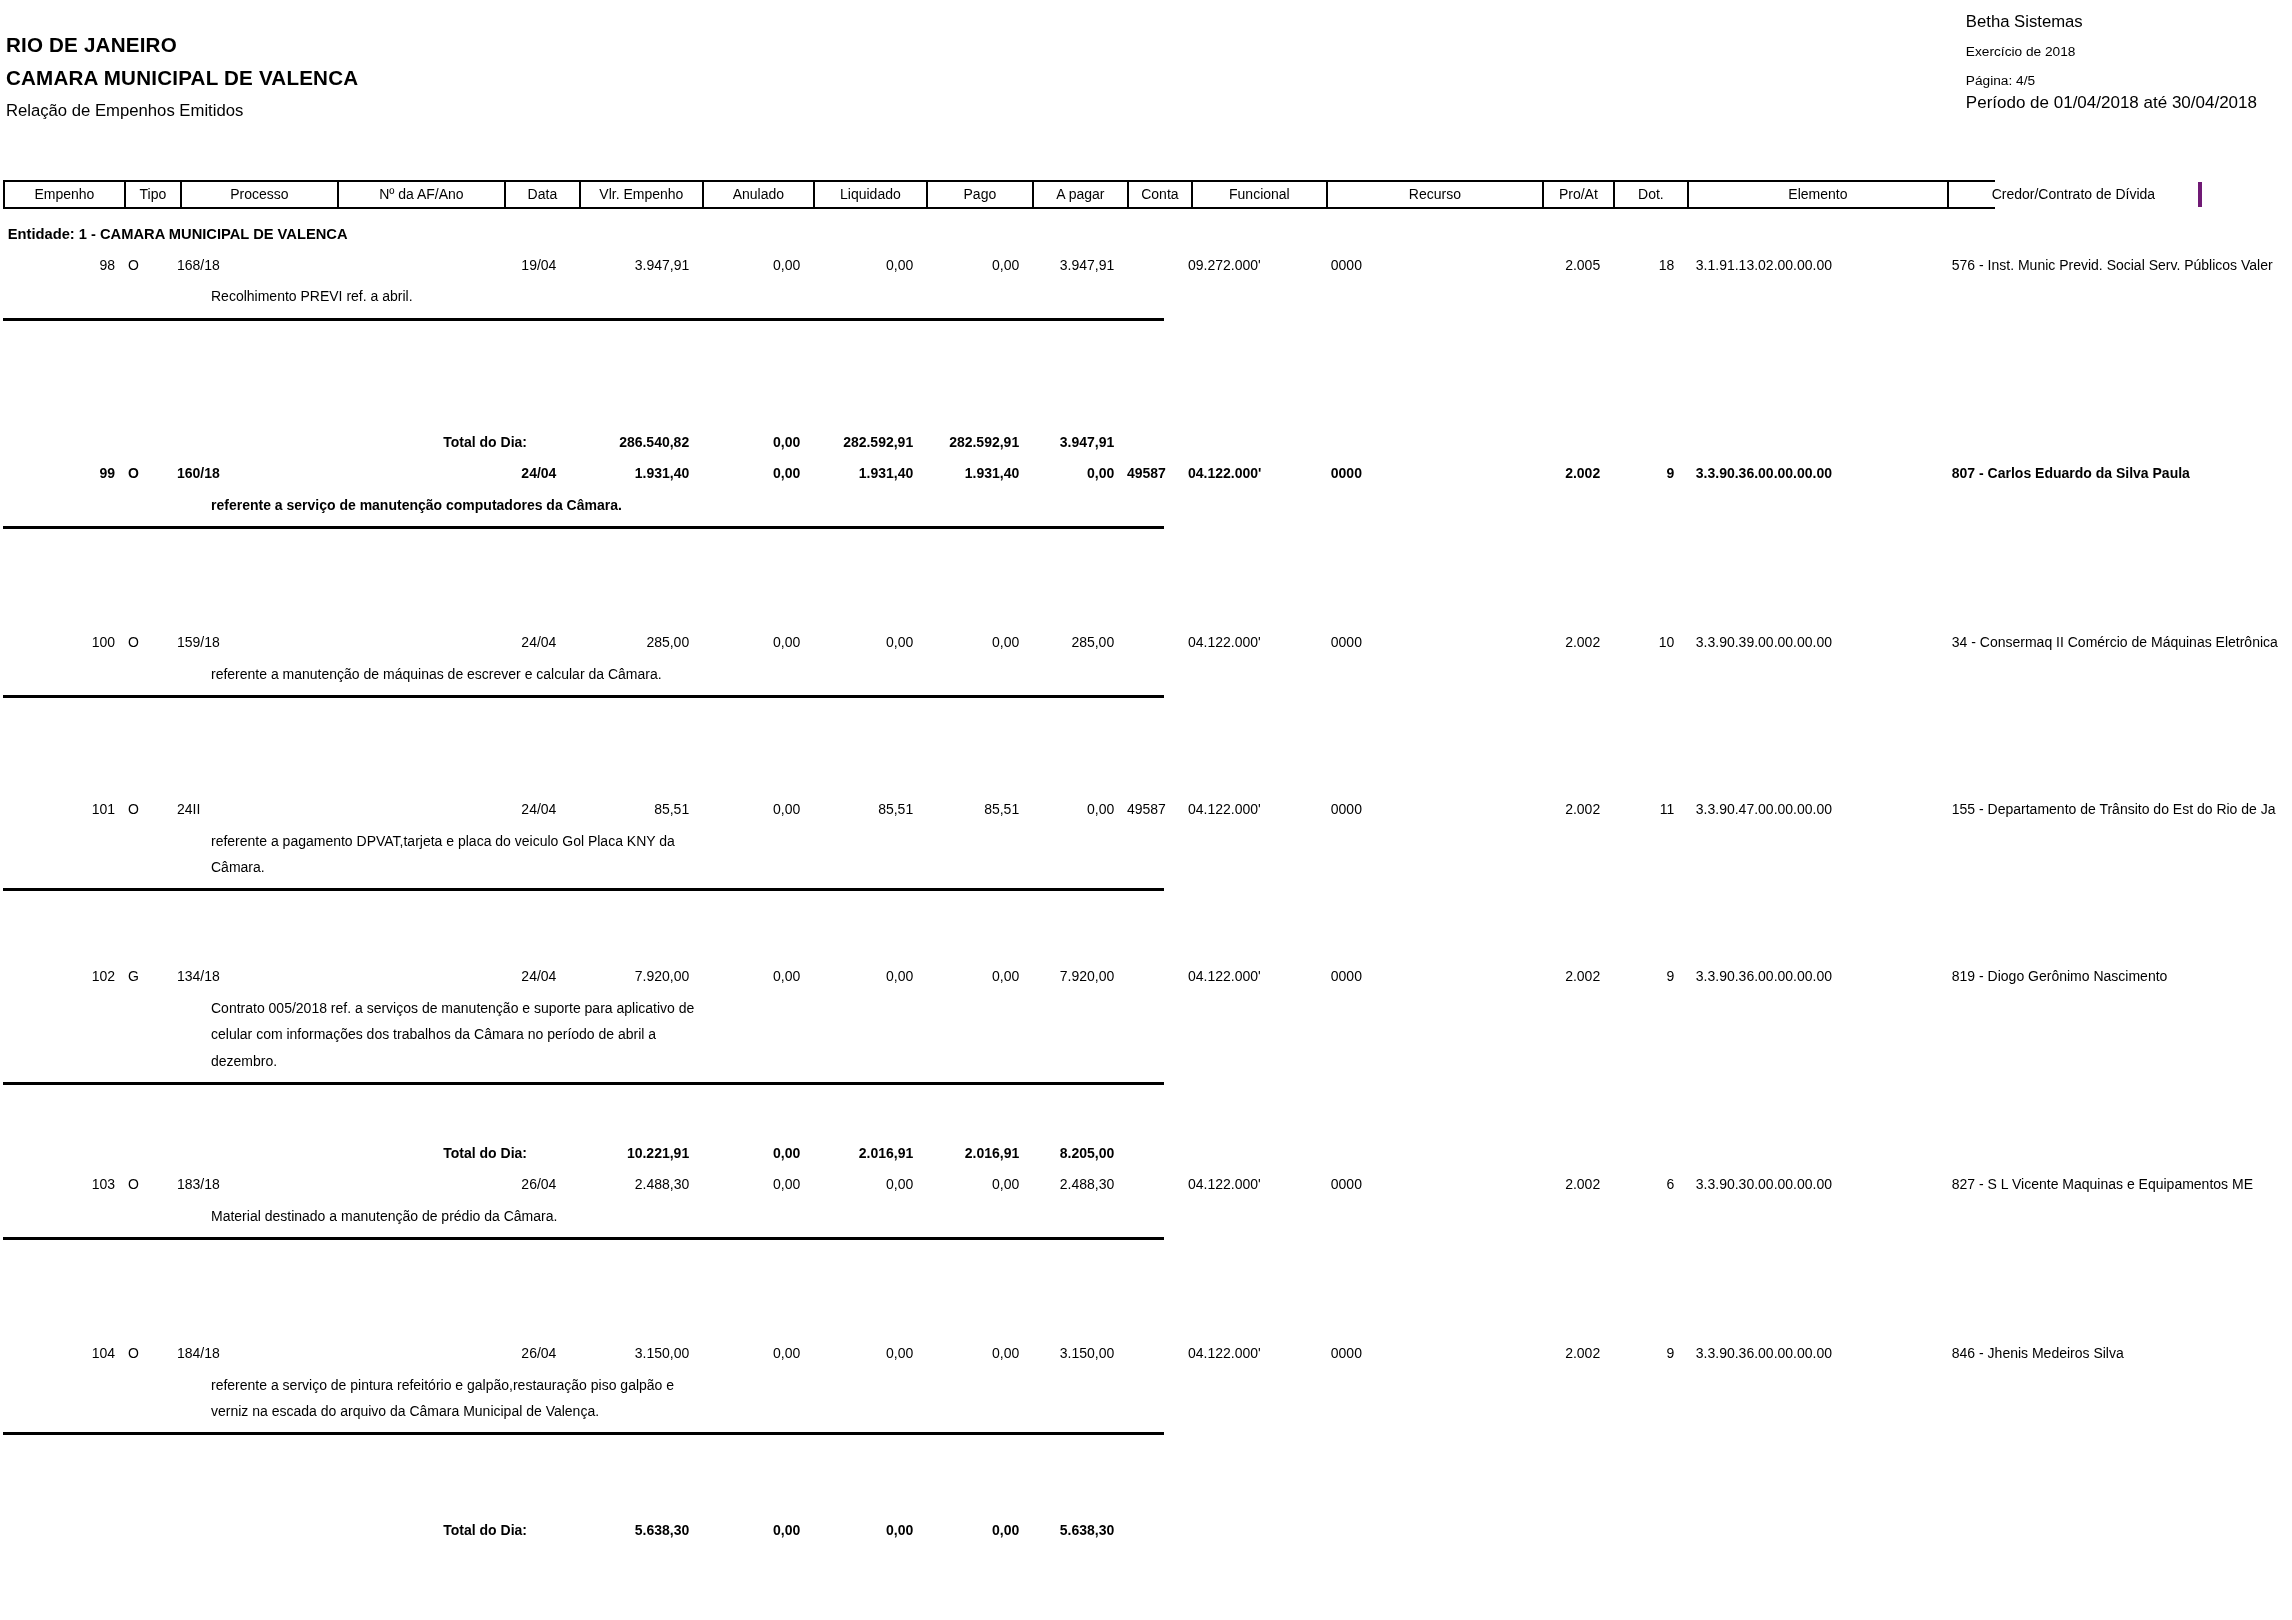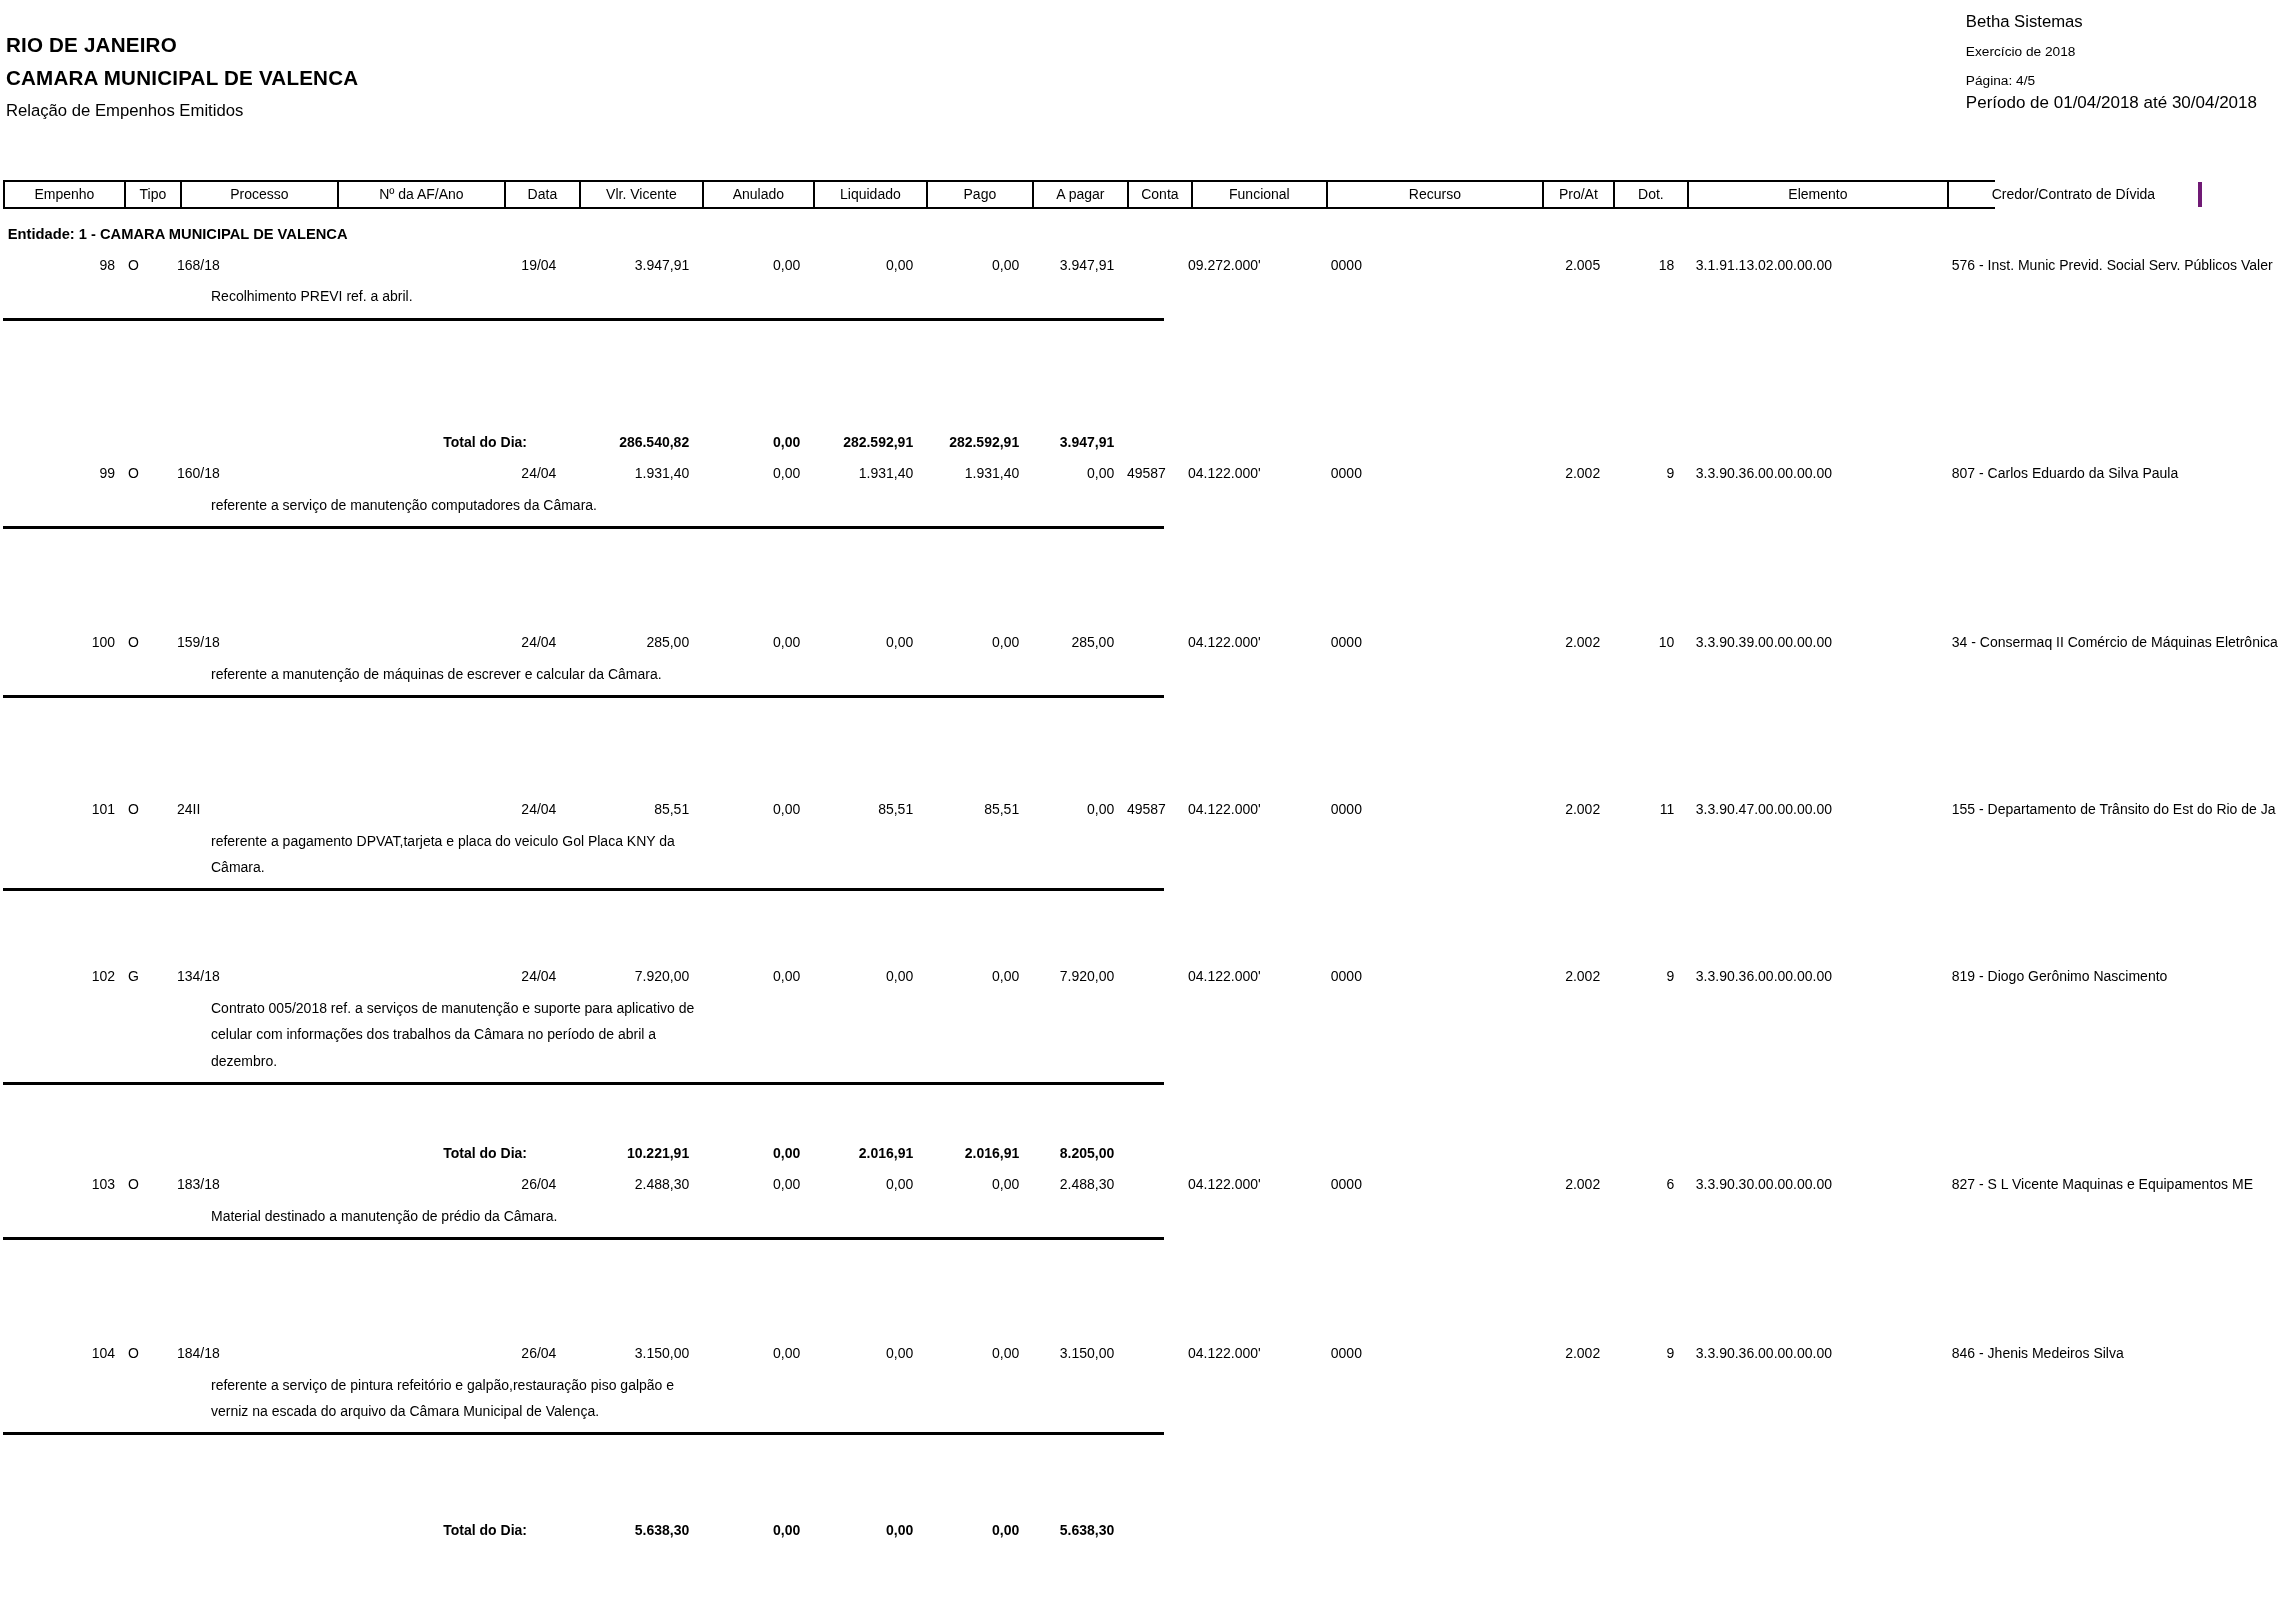--- a/index.html
+++ b/index.html
@@ -79,21 +79,21 @@
       <div class="period">Período de 01/04/2018 até 30/04/2018</div>
     </div>
   </div>
 
   <div class="grid thead">
     <div class="hc">Empenho</div>
     <div class="hc">Tipo</div>
     <div class="hc">Processo</div>
     <div class="hc">Nº da AF/Ano</div>
     <div class="hc">Data</div>
-    <div class="hc">Vlr. Vicente</div>
+    <div class="hc">Vlr. Empenho</div>
     <div class="hc">Anulado</div>
     <div class="hc">Liquidado</div>
     <div class="hc">Pago</div>
     <div class="hc">A pagar</div>
     <div class="hc">Conta</div>
     <div class="hc">Funcional</div>
     <div class="hc">Recurso</div>
     <div class="hc">Pro/At</div>
     <div class="hc">Dot.</div>
     <div class="hc">Elemento</div>
@@ -130,21 +130,21 @@
 
   <div class="grid row total">
     <span class="c t-label">Total do Dia:</span>
     <span class="c r">286.540,82</span>
     <span class="c r">0,00</span>
     <span class="c r">282.592,91</span>
     <span class="c r">282.592,91</span>
     <span class="c r">3.947,91</span>
   </div>
 
-  <div class="entry" style="padding-top:11.8px;">
+  <div class="entry" style="padding-top:11.8px;font-weight:bold;">
     <div class="grid row">
       <span class="c c-empenho">99</span>
       <span class="c c-tipo">O</span>
       <span class="c ctr">160/18</span>
       <span class="c ctr"></span>
       <span class="c c-data">24/04</span>
       <span class="c r">1.931,40</span>
       <span class="c r">0,00</span>
       <span class="c r">1.931,40</span>
       <span class="c r">1.931,40</span>

